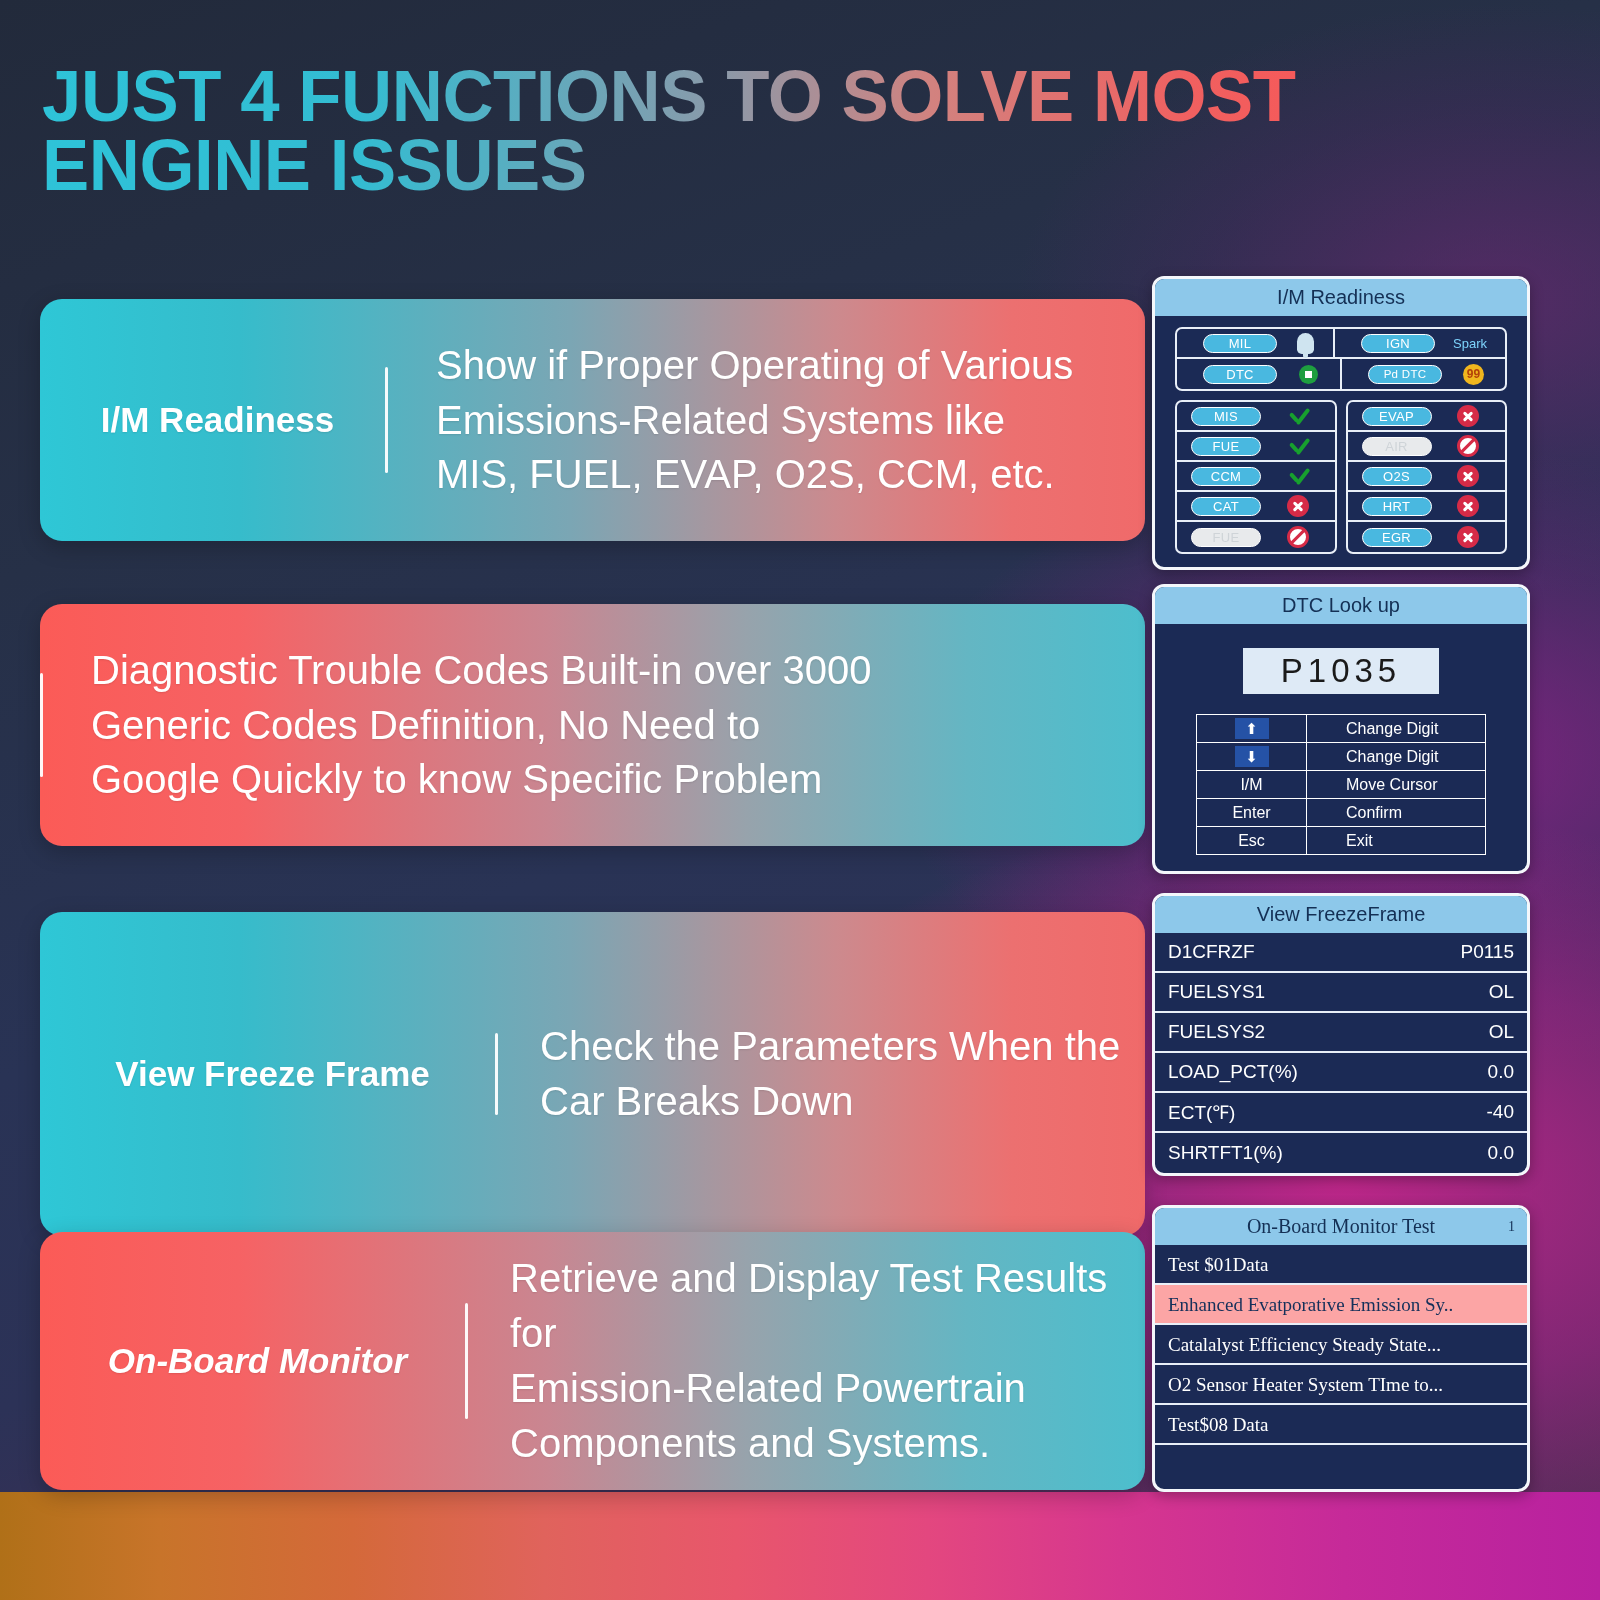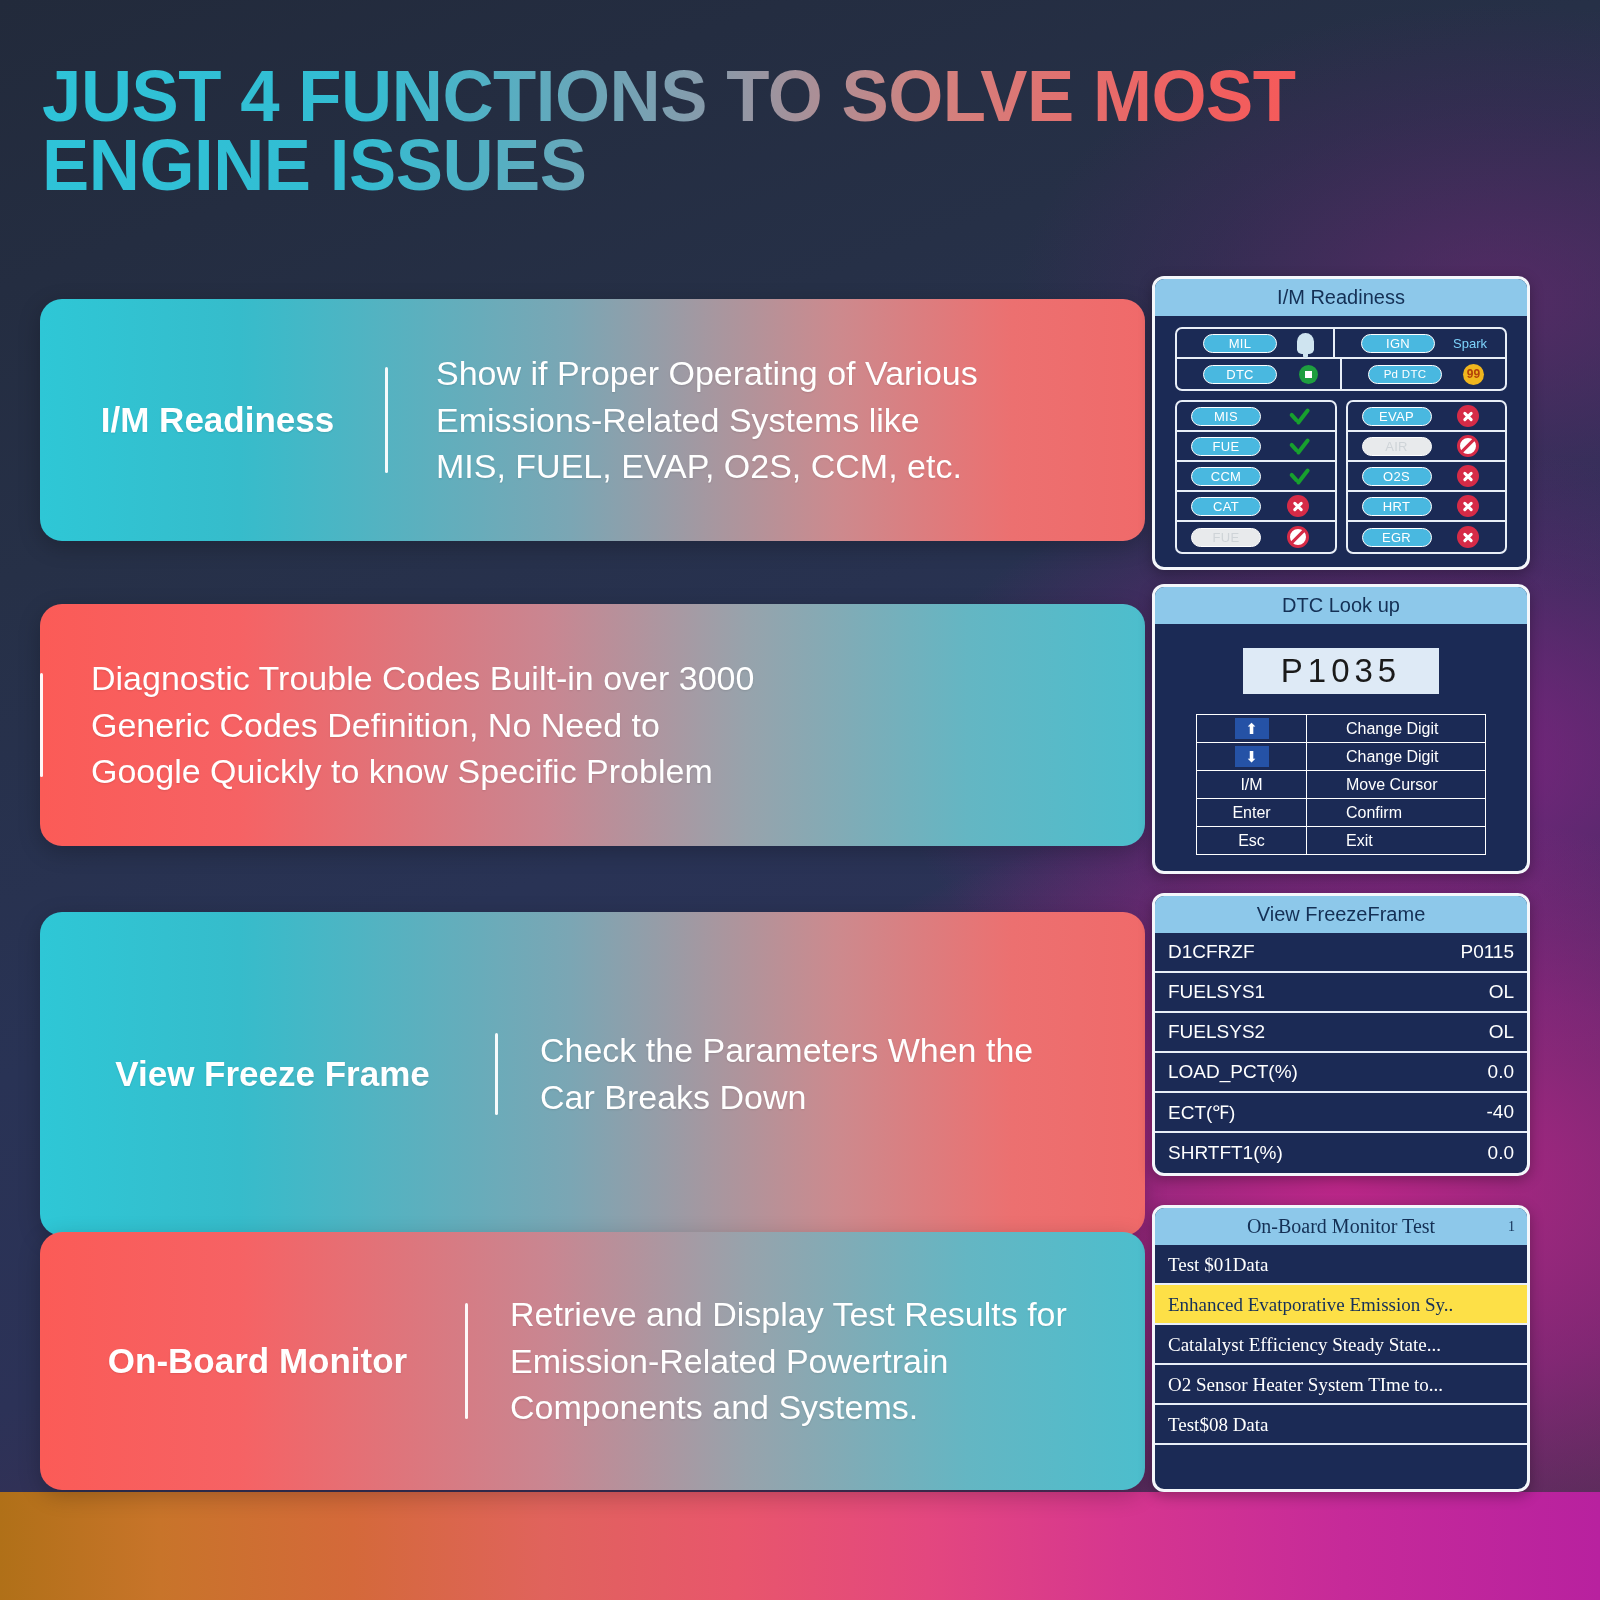--- a/index.html
+++ b/index.html
@@ -76,41 +76,41 @@
     padding-left: 10px;
     text-shadow: 0 1px 2px rgba(0,0,0,0.10);
   }
   .card-div {
     width: 3px;
     background: #ffffff;
     opacity: 0.95;
     border-radius: 2px;
   }
   .card-desc {
-    font-size: 34px;
+    font-size: 40px;
     line-height: 1.37;
     padding-left: 48px;
     padding-right: 20px;
     flex: 1;
     text-shadow: 0 1px 2px rgba(0,0,0,0.10);
   }
 
   #card1 { top: 299px; height: 242px; }
   #card2 { top: 604px; height: 242px; }
   #card3 { top: 912px; height: 324px; }
   #card4 { top: 1232px; height: 258px; }
 
   #card1 .card-div { height: 106px; }
   #card2 .card-div { height: 104px; }
   #card3 .card-div { height: 82px; }
   #card4 .card-div { height: 116px; }
 
   #card3 .card-title { flex: 0 0 455px; }
   #card3 .card-desc  { padding-left: 42px; }
-  #card4 .card-title { flex: 0 0 425px; }
+  #card4 .card-title { flex: 0 0 425px; font-style: italic; }
   #card4 .card-desc  { padding-left: 42px; }
 
   
   .panel {
     position: absolute;
     left: 1152px;
     width: 378px;
     background: #1b2a55;
     border: 3px solid #f4f7fb;
     border-radius: 12px;
@@ -270,21 +270,21 @@
   
   #panel-ob { top: 1205px; font-family: Liberation Serif, serif; }
   .ob-row {
     color: #fff; font-size: 19px;
     height: 40px; line-height: 40px;
     padding: 0 13px;
     border-bottom: 2px solid #e9eff8;
     white-space: nowrap;
     overflow: hidden;
   }
-  .ob-row.sel { background: #fde047; color: #15305a; }
+  .ob-row.sel { background: #fca5a5; color: #15305a; }
   .ob-row.blank { border-bottom: none; height: 44px; }
 </style>
 </head>
 <body>
 
 <div id="bg">
   <div id="bg-dark"></div>
 </div>
 
 <h1 id="headline">

